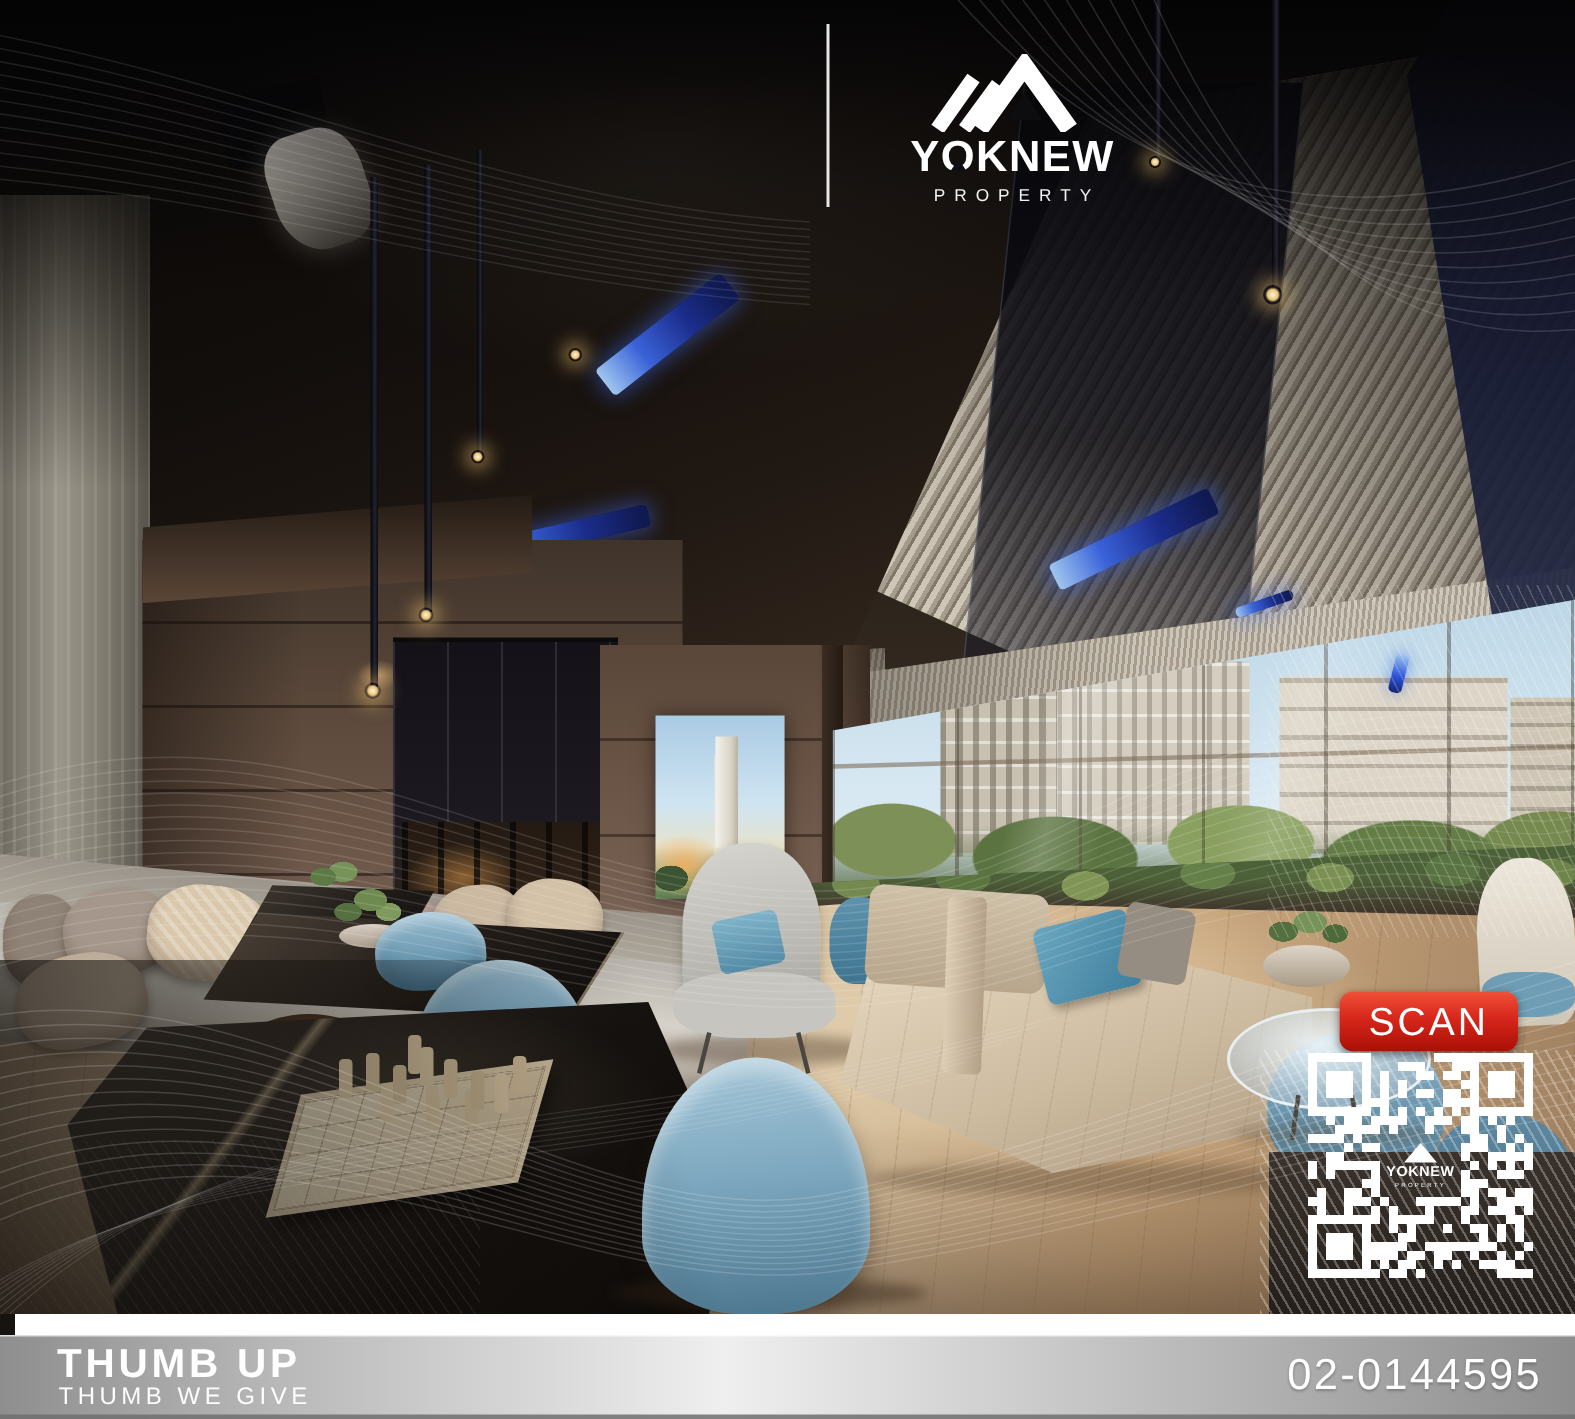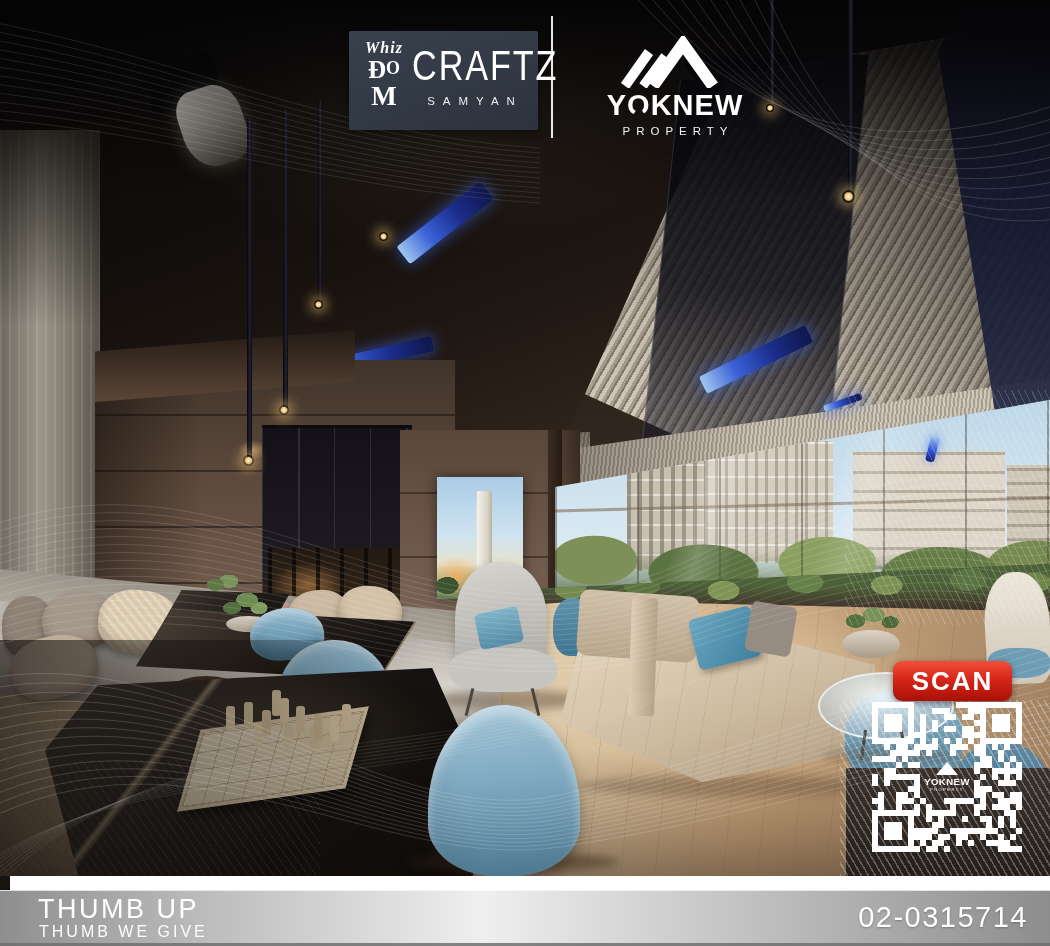--- a/index.html
+++ b/index.html
@@ -290,37 +290,37 @@
   #yk{left:582px;top:36px;width:186px;text-align:center;color:#fff;}
   #yk-icon{display:block;margin:0 auto;}
   #yk-name{font-size:29px;font-weight:800;letter-spacing:1px;margin-top:1px;}
   #yk-prop{font-size:11.5px;letter-spacing:6px;margin-top:3px;padding-left:6px;color:#f2f2f4;}
   #yk-o-peak{left:633px;top:106px;width:0;height:0;border-left:6px solid transparent;
     border-right:6px solid transparent;border-bottom:9px solid #101014;}
 
   
   #scan{left:893px;top:661px;width:119px;height:40px;border-radius:9px;display:flex;align-items:center;justify-content:center;
     background:linear-gradient(180deg,#f05038,#d7261b 45%,#a81006);box-shadow:0 2px 6px rgba(0,0,0,.45);}
-  #scan span{font-size:26px;font-weight:700;color:#fff;letter-spacing:2px;}
+  #scan span{font-size:26px;font-weight:400;color:#fff;letter-spacing:2px;}
   #qr{left:872px;top:702px;width:150px;height:150px;}
   #qr-grid{position:absolute;inset:0;display:grid;grid-template-columns:repeat(25,1fr);grid-template-rows:repeat(25,1fr);}
   #qr-grid .q1{background:#fff;}
   #qr-logo{position:absolute;left:50%;top:50%;transform:translate(-50%,-50%);width:64px;text-align:center;color:#fff;}
   #qr-logo .tri{margin:0 auto;width:0;height:0;border-left:11px solid transparent;border-right:11px solid transparent;
     border-bottom:13px solid #fff;}
   #qr-logo .nm{font-size:9.5px;font-weight:800;letter-spacing:.5px;margin-top:1px;}
   #qr-logo .pp{font-size:4px;letter-spacing:1.5px;}
 
   
   #white-strip{left:0;top:876px;width:1050px;height:14px;background:#fff;}
   #strip-notch{left:0;top:876px;width:10px;height:14px;background:#17130f;}
   #footer{left:0;top:890px;width:1050px;height:56px;
     background:linear-gradient(90deg,#8e8e8e 0%,#b9b9b9 18%,#efefef 46%,#c7c7c7 68%,#8d8d8d 100%);
     box-shadow:inset 0 -3px 0 rgba(110,110,110,.85),inset 0 1px 0 rgba(255,255,255,.7);}
-  #footer-brand{left:38px;top:4px;font-size:27px;font-weight:400;color:#fff;letter-spacing:2.5px;}
+  #footer-brand{left:38px;top:4px;font-size:27px;font-weight:700;color:#fff;letter-spacing:2.5px;}
   #footer-tagline{left:39px;top:33px;font-size:16px;color:#fdfdfd;letter-spacing:3px;}
   #footer-phone{right:22px;top:11px;font-size:29px;color:#fff;letter-spacing:1.5px;
     text-shadow:0 1px 2px rgba(0,0,0,.25);}
 </style>
 </head>
 <body>
 
 <div id="stage">
 
   <div id="photo" class="abs">
@@ -501,31 +501,20 @@
         <path d="M-34 880 C 128 754, 310 796, 632 714" stroke="#fff" fill="none" stroke-opacity="0.12" stroke-width="0.8"></path>
         <path d="M-28 880 C 136 748, 320 792, 644 708" stroke="#fff" fill="none" stroke-opacity="0.12" stroke-width="0.8"></path>
         <path d="M-22 880 C 144 742, 330 788, 656 702" stroke="#fff" fill="none" stroke-opacity="0.12" stroke-width="0.8"></path>
         <path d="M-16 880 C 152 736, 340 784, 668 696" stroke="#fff" fill="none" stroke-opacity="0.12" stroke-width="0.8"></path>
         <path d="M-10 880 C 160 730, 350 780, 680 690" stroke="#fff" fill="none" stroke-opacity="0.12" stroke-width="0.8"></path>
         <path d="M-4 880 C 168 724, 360 776, 692 684" stroke="#fff" fill="none" stroke-opacity="0.12" stroke-width="0.8"></path>
         <path d="M2 880 C 176 718, 370 772, 704 678" stroke="#fff" fill="none" stroke-opacity="0.12" stroke-width="0.8"></path>
       </svg>
   </div>
 
-  <div id="wz-card" class="abs">
-    <div id="wz-left" class="abs">
-      <div id="wz-whiz">Whiz</div>
-      <div id="wz-do"><span>Đ</span><span class="wz-o">O</span></div>
-      <div id="wz-m">M</div>
-    </div>
-    <div id="craftz-wrap" class="abs">
-      <span id="craftz">CRAFTZ</span>
-      <span id="samyan">SAMYAN</span>
-    </div>
-  </div>
   <div id="brand-divider" class="abs"></div>
   <div id="yk" class="abs">
     <svg id="yk-icon" width="124" height="52" viewBox="0 0 124 52">
       <polyline points="12,50 36,16" stroke="#fff" stroke-width="10" fill="none"></polyline>
       <polyline points="30,50 52,20" stroke="#fff" stroke-width="9" fill="none"></polyline>
       <polyline points="40,50 70,8 100,50" stroke="#fff" stroke-width="12" fill="none"></polyline>
       <path d="M70,26 L82,44 L58,44 Z" fill="#0d0c0e"></path>
     </svg>
     <div id="yk-name">YOKNEW</div>
     <div id="yk-prop">PROPERTY</div>
@@ -1168,15 +1157,15 @@
       <div class="nm">YOKNEW</div>
       <div class="pp">PROPERTY</div>
     </div>
   </div>
 
   <div id="white-strip" class="abs"></div>
   <div id="strip-notch" class="abs"></div>
   <div id="footer" class="abs">
     <div id="footer-brand" class="abs">THUMB UP</div>
     <div id="footer-tagline" class="abs">THUMB WE GIVE</div>
-    <div id="footer-phone" class="abs">02-0315714</div>
+    <div id="footer-phone" class="abs">02-0144595</div>
   </div>
 </div>
 
 </body></html>

